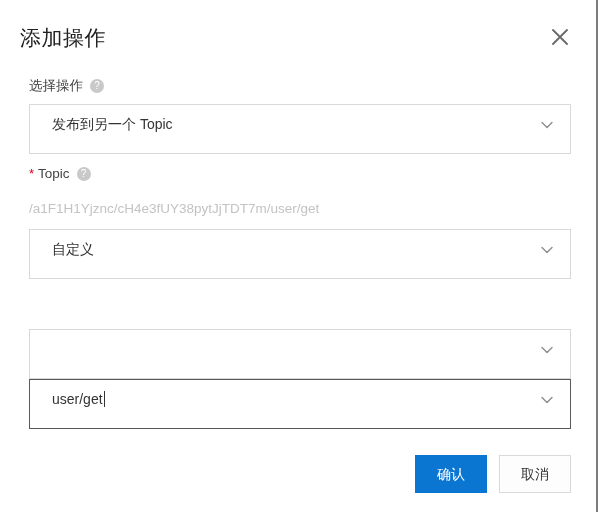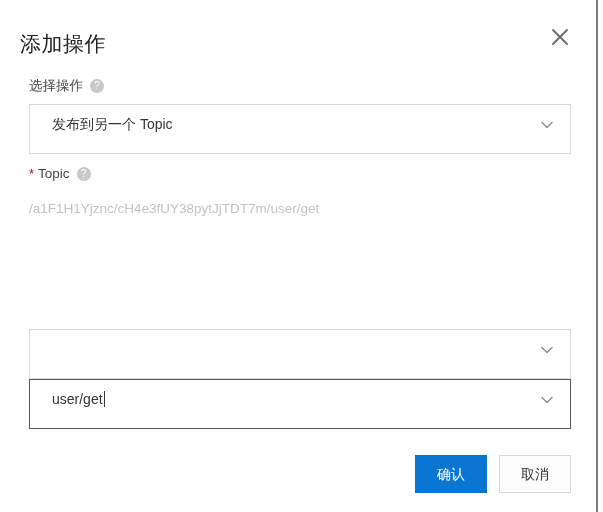--- a/index.html
+++ b/index.html
@@ -48,21 +48,21 @@
   .header {
     position: absolute;
     left: 0;
     top: 0;
     width: 596px;
     height: 68px;
   }
   .dialog-title {
     position: absolute;
     left: 20px;
-    top: 29px;
+    top: 23px;
     font-size: 21px;
     line-height: 30px;
     color: #222222;
     font-weight: 400;
     letter-spacing: 0.5px;
     white-space: nowrap;
   }
   .close-btn {
     position: absolute;
     left: 545px;
@@ -219,20 +219,28 @@
   </div>
 
   <div class="field-label" style="left:29px; top:164px;">
     <span class="req-star">*</span>
     <span>Topic</span>
     <span class="help-icon">?</span>
   </div>
 
   <div class="path-hint">/a1F1H1Yjznc/cH4e3fUY38pytJjTDT7m/user/get</div>
 
+  <div class="select-box" style="top:229px;">
+    <div class="select-value">自定义</div>
+    <div class="caret">
+      <svg width="14" height="14" viewBox="0 0 14 14" aria-hidden="true">
+        <path d="M2 4.5 L7 9.5 L12 4.5" stroke="#8c8c8c" stroke-width="1.4" fill="none" stroke-linecap="round" stroke-linejoin="round"></path>
+      </svg>
+    </div>
+  </div>
 
 
   <div class="select-box" style="top:329px;">
     <div class="caret">
       <svg width="14" height="14" viewBox="0 0 14 14" aria-hidden="true">
         <path d="M2 4.5 L7 9.5 L12 4.5" stroke="#8c8c8c" stroke-width="1.4" fill="none" stroke-linecap="round" stroke-linejoin="round"></path>
       </svg>
     </div>
   </div>
 

